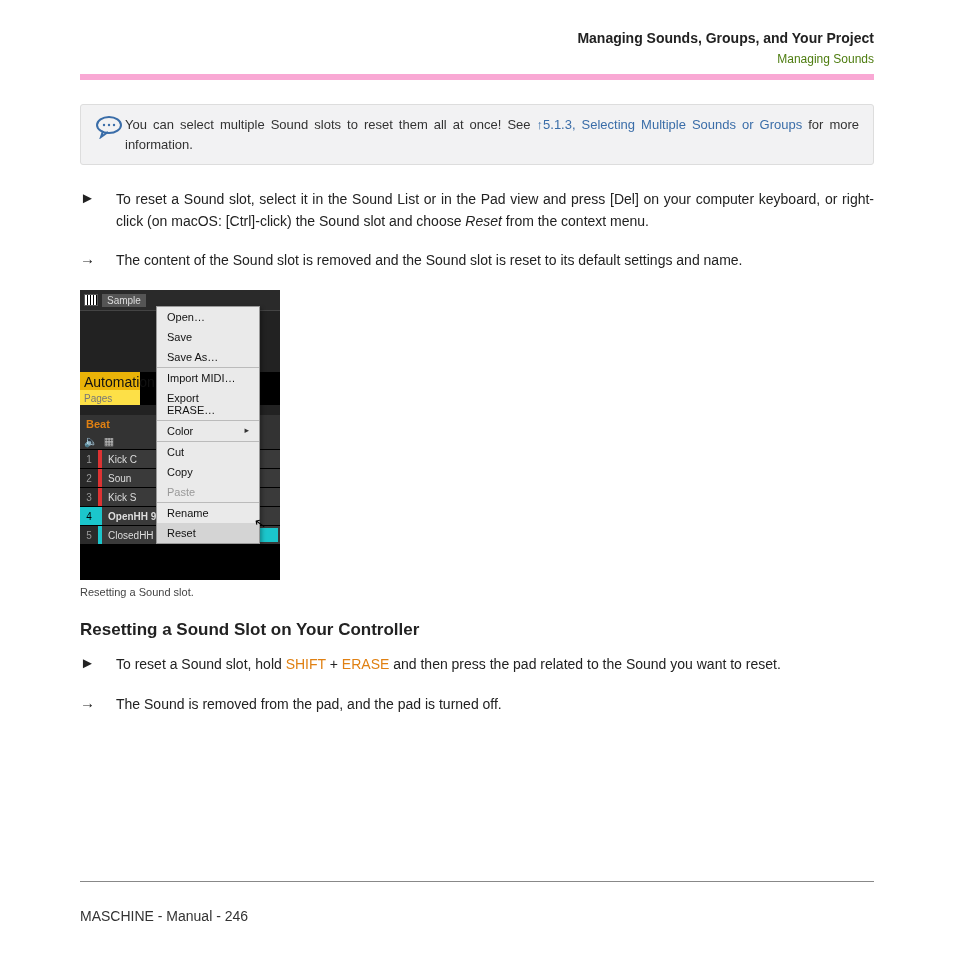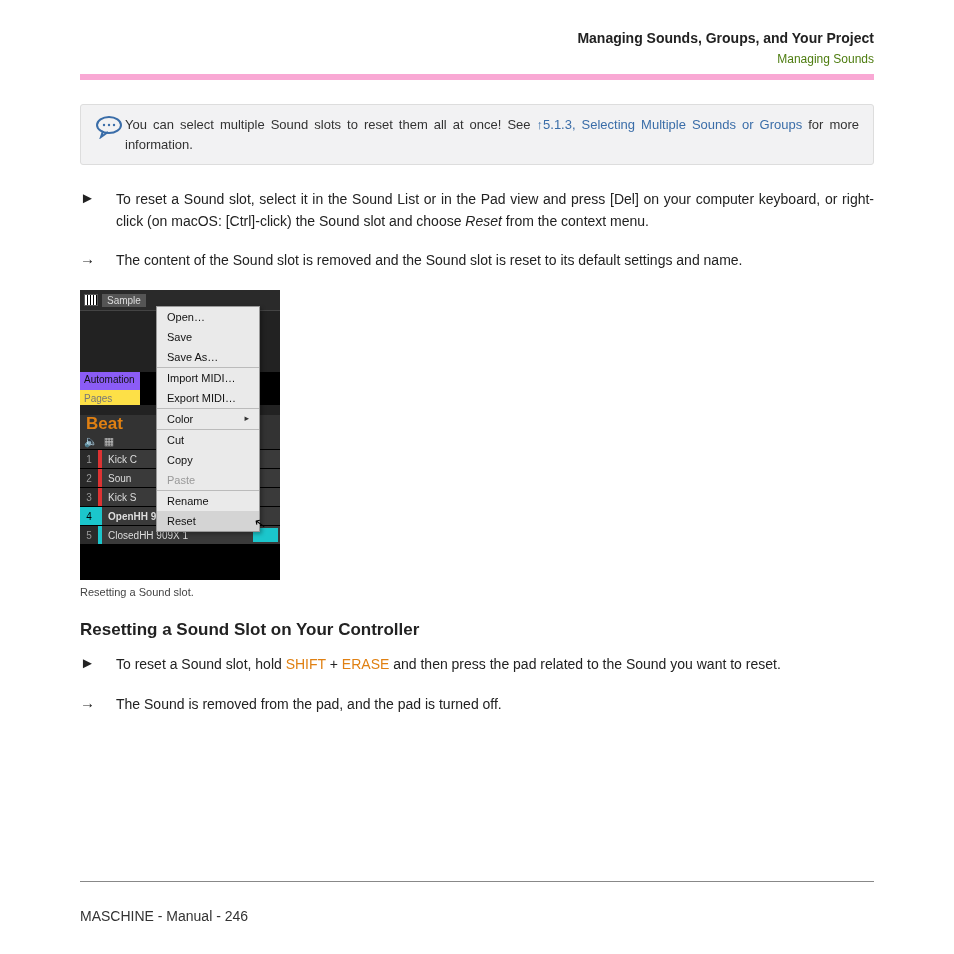--- a/index.html
+++ b/index.html
@@ -52,25 +52,25 @@
 
   
   .ss-wrap { width: 200px; height: 290px; background: #000; position: relative; margin-top: 6px; font-family: Arial, sans-serif;}
   .ss-top { background: #333; height: 20px; display:flex; align-items:center; padding-left:6px; }
   .ss-openhh { color: #1bc6cc; font-size: 11px; font-weight:bold; }
   .ss-tabs { background:#2a2a2a; height:20px; display:flex; align-items:center; padding-left:4px; gap:4px;}
   .ss-piano { width:14px; height:12px; background: repeating-linear-gradient(90deg,#fff 0 2px,#000 2px 3px); border:1px solid #555;}
   .ss-sample { background:#555; color:#ddd; font-size:10px; padding:1px 5px; }
   .ss-gap1 { height:62px; background:#222; border-top:1px solid #444; }
   .ss-autotab { height:18px; display:flex; }
-  .ss-auto { background:#8b5cf6; color:#111; font-size:10px; padding:2px 4px; width:60px;}
+  .ss-auto { background:#eab308; color:#111; font-size:14px; padding:2px 4px; width:60px;}
   .ss-pages { color:#777; font-size:10px; padding:3px 4px; background:#fde047; height:15px; width:60px;}
   .ss-gap2 { height:10px; background:#222; }
   .ss-beat-h { background:#333; height:18px; display:flex; align-items:center; padding-left:6px;}
-  .ss-beat { color:#e08012; font-size:17px; font-weight:bold; }
+  .ss-beat { color:#e08012; font-size:11px; font-weight:bold; }
   .ss-sp { height:16px; background:#333; display:flex; align-items:center; padding-left:4px; gap:6px;}
   .ss-spk { color:#bbb; font-size:11px; }
   .ss-row { height:19px; display:flex; align-items:center; font-size:10px; color:#ddd; border-top:1px solid #000;}
   .ss-num { width:18px; text-align:center; color:#999; background:#2a2a2a; height:100%; display:flex; align-items:center; justify-content:center;}
   .ss-bar { width:4px; height:100%; }
   .ss-bar.red { background:#d33; }
   .ss-bar.cy { background:#1bc6cc; }
   .ss-cell { padding-left:6px; flex:1; background:#3a3a3a; height:100%; display:flex; align-items:center;}
   .ss-row.sel .ss-num { background:#1bc6cc; color:#000; }
   .ss-row.sel .ss-cell { font-weight:bold; }
@@ -167,21 +167,21 @@
         <div class="ss-bar cy"></div>
         <div class="ss-cell">ClosedHH 909X 1</div>
       </div>
 
   <div class="ctx-menu">
     <div class="ctx-item">Open…</div>
     <div class="ctx-item">Save</div>
     <div class="ctx-item">Save As…</div>
     <div class="ctx-sep"></div>
     <div class="ctx-item">Import MIDI…</div>
-    <div class="ctx-item">Export MIDI…</div>
+    <div class="ctx-item">Export ERASE…</div>
     <div class="ctx-sep"></div>
     <div class="ctx-item sub">Color</div>
     <div class="ctx-sep"></div>
     <div class="ctx-item">Cut</div>
     <div class="ctx-item">Copy</div>
     <div class="ctx-item dis">Paste</div>
     <div class="ctx-sep"></div>
     <div class="ctx-item">Rename</div>
     <div class="ctx-item hover">Reset</div>
   </div>

